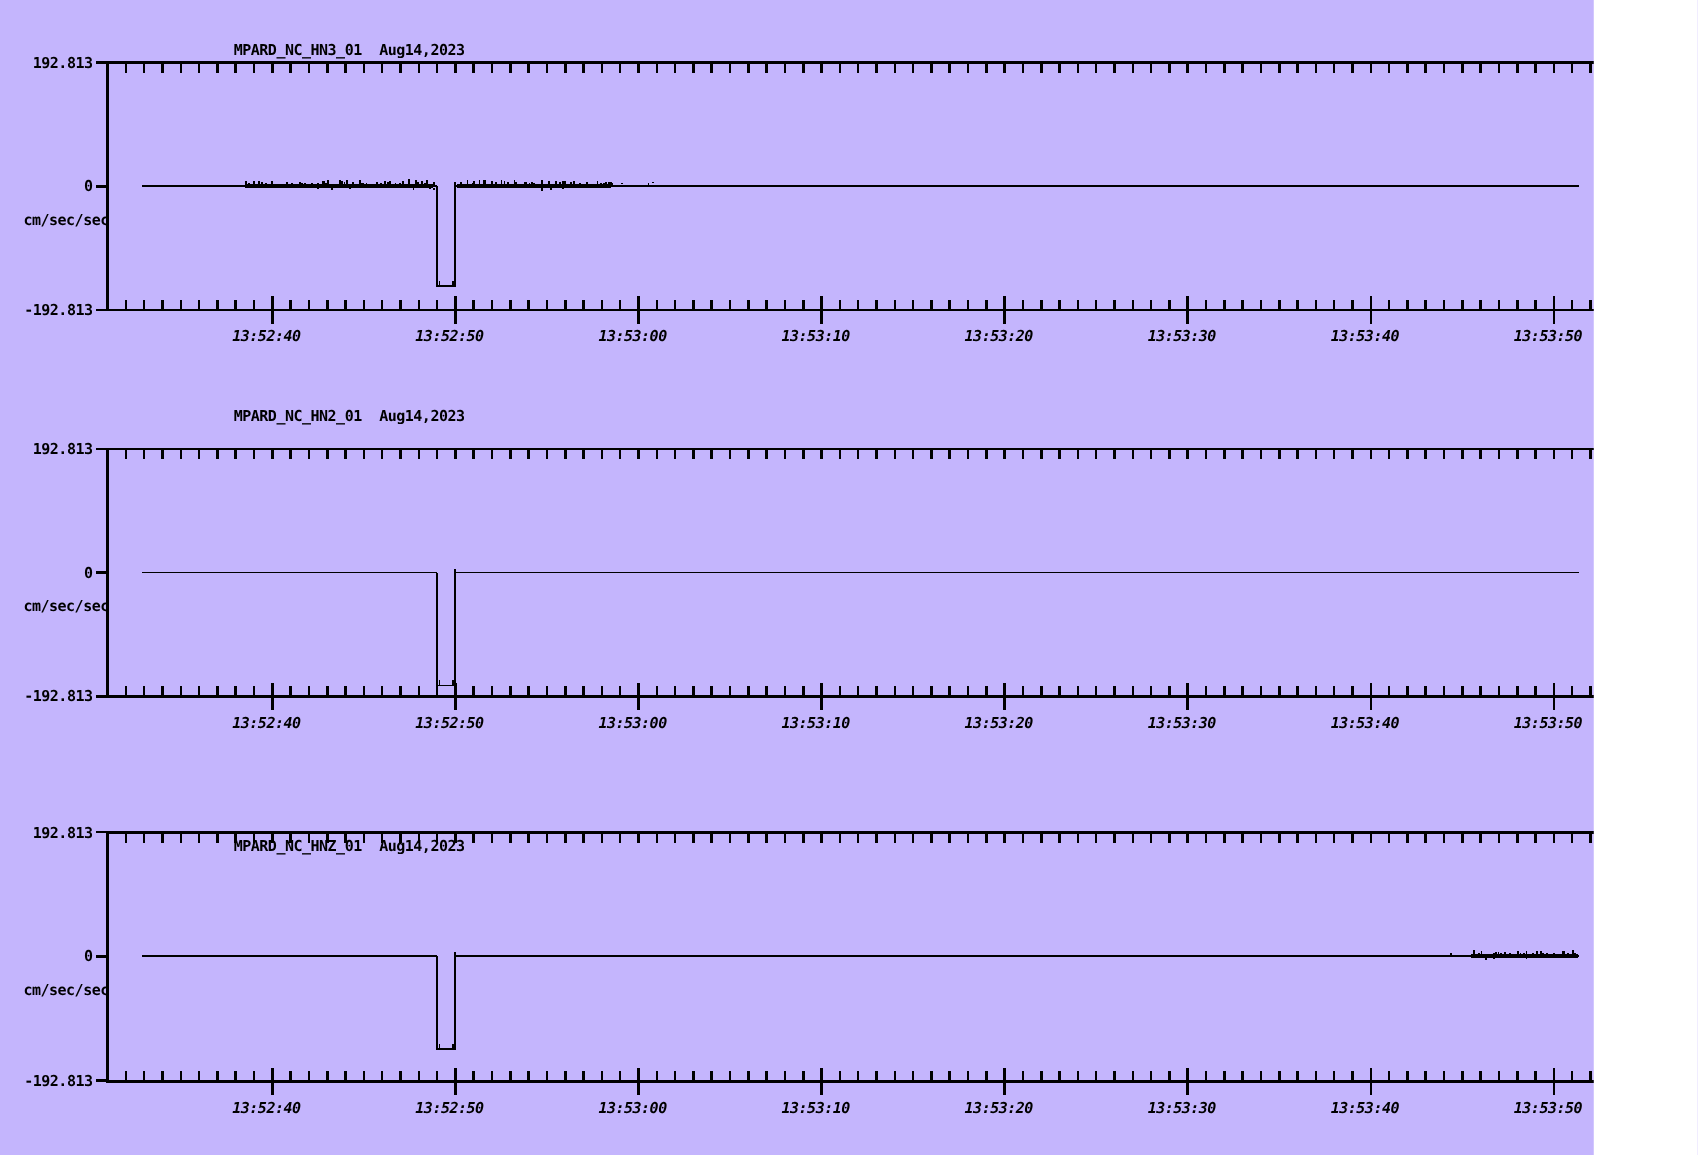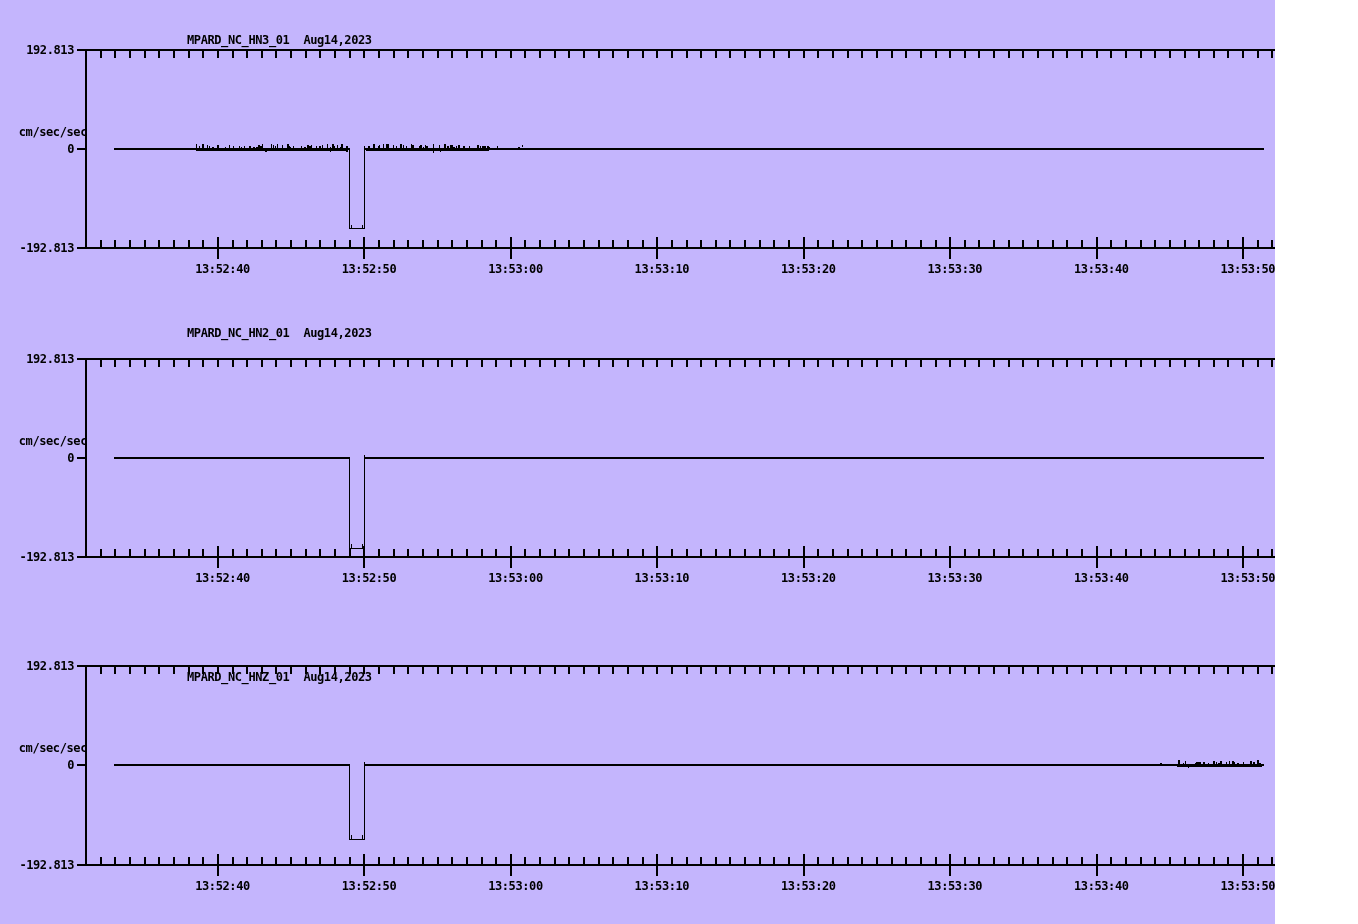--- a/index.html
+++ b/index.html
@@ -5,22 +5,22 @@
   html,body{margin:0;padding:0;background:#ffffff;}
   #page{
     position:relative;width:1275px;height:924px;background:#c4b5fd;
     font-family:"DejaVu Sans Mono",monospace;font-weight:bold;color:#000;
     overflow:hidden;
   }
   #plot-svg{position:absolute;left:0;top:0;}
   .title{position:absolute;left:187px;height:14px;line-height:14px;font-size:12px;letter-spacing:-0.4px;white-space:pre;}
   .title .date{margin-left:14px;}
   .ylab{position:absolute;left:12px;width:62px;height:14px;line-height:14px;text-align:right;font-size:12px;letter-spacing:-0.4px;}
-  .ylab.unit{width:75px;}
-  .xtick-label{position:absolute;width:64px;height:14px;line-height:14px;text-align:right;font-size:12px;letter-spacing:-0.4px;}
+  .ylab.unit{width:75px;margin-top:44px;}
+  .xtick-label{position:absolute;width:64px;height:14px;line-height:14px;text-align:left;font-size:12px;letter-spacing:-0.4px;font-style:italic;}
   
   .p0 .title{top:33px}.p0 .ytop{top:43px}.p0 .unit{top:125px}.p0 .yzero{top:142px}.p0 .ybot{top:241px}
   
   .p1 .title{top:326px}.p1 .ytop{top:352px}.p1 .unit{top:434px}.p1 .yzero{top:451px}.p1 .ybot{top:550px}
   
   .p2 .title{top:670px}.p2 .ytop{top:659px}.p2 .unit{top:741px}.p2 .yzero{top:758px}.p2 .ybot{top:858px}
 </style>
 </head>
 <body>
 

